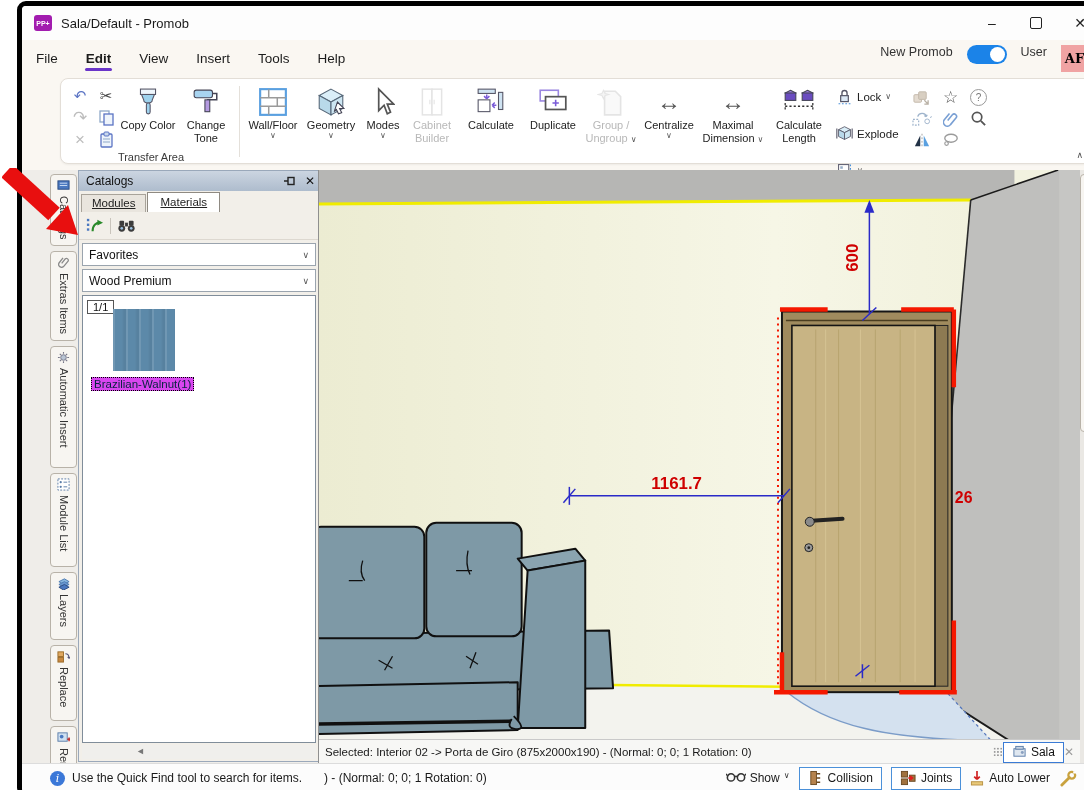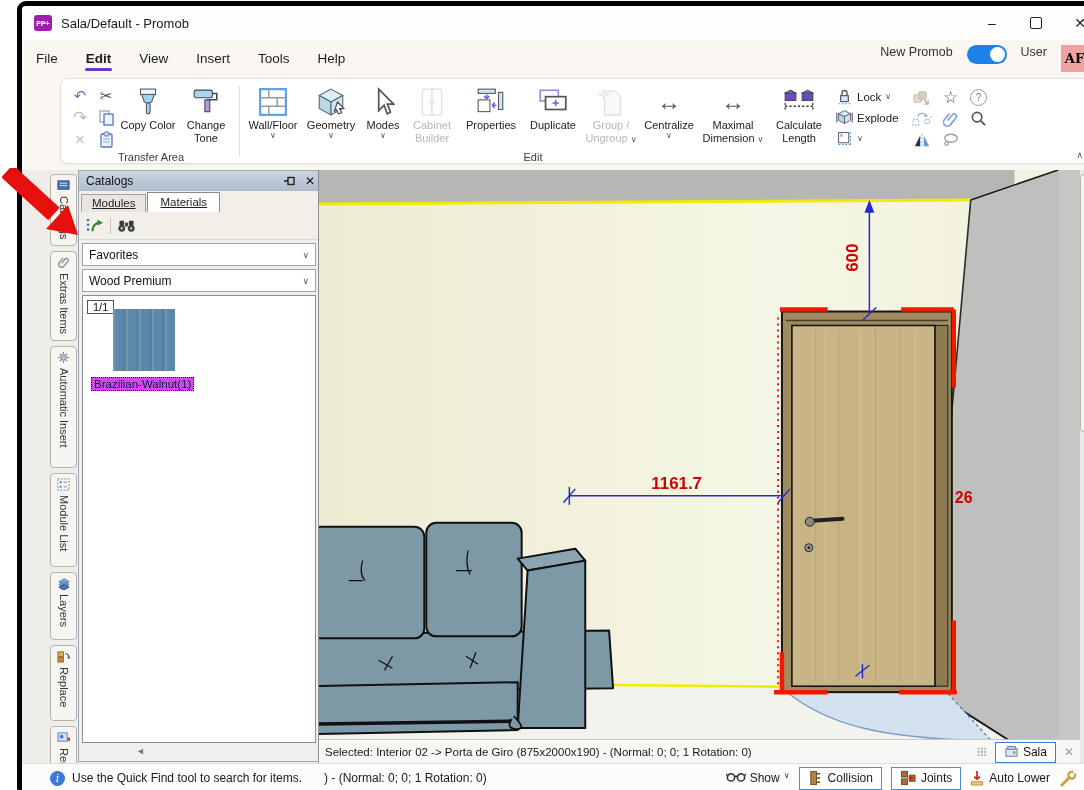--- a/index.html
+++ b/index.html
@@ -37,21 +37,21 @@
   .sgrid{display:grid;grid-template-columns:26px 26px;grid-auto-rows:22px;align-items:center;justify-items:center;margin-top:2px;}
   .sgi{font-size:15px;line-height:1;}
   .c-undo{color:#5b74c4;} .c-cut{color:#4a4a4a;} .c-dis{color:#bdbdbd;font-size:17px;}
   .rbtn{width:58px;display:flex;flex-direction:column;align-items:center;font-size:11px;color:#222;
     text-align:center;line-height:1.15;padding-top:3px;}
   .rbtn .icn{height:34px;display:flex;align-items:center;justify-content:center;}
   .rbtn.disabled{color:#b8b8b8;}
   .rbtn.disabled svg{opacity:.45;filter:grayscale(1);}
   .chev{font-size:8px;color:#555;line-height:1;}
   .lblwrap{display:inline;}
-  .lockcol{display:flex;flex-direction:column;gap:4px;font-size:11.5px;color:#222;margin:6px 4px 0 6px;}
+  .lockcol{display:flex;flex-direction:column;gap:20px;font-size:11.5px;color:#222;margin:6px 4px 0 6px;}
   .lockrow{display:flex;align-items:center;gap:4px;height:17px;}
   .minigrid{display:grid;grid-template-columns:30px 28px 28px;grid-auto-rows:21px;align-items:center;
     justify-items:center;margin-top:5px;margin-left:4px;}
   .mgi{font-size:15px;color:#4a4a4a;line-height:1;}
   .helpcirc{width:15px;height:15px;border:1.4px solid #999;border-radius:50%;font-size:10px;color:#777;
     display:flex;align-items:center;justify-content:center;}
   .collapse{position:absolute;right:12px;bottom:3px;font-size:9px;color:#555;}
   
   .main{position:absolute;left:0;top:164px;right:0;bottom:28px;background:#efede9;}
   .left-strip{position:absolute;left:28px;top:4px;width:27px;bottom:0;display:flex;flex-direction:column;gap:5px;}
@@ -79,21 +79,21 @@
     background-image:linear-gradient(90deg,rgba(255,255,255,.12) 2px,transparent 2px,transparent 9px,rgba(0,0,0,.06) 11px);background-size:13px 100%;}
   .matlabel{position:absolute;left:8px;top:81px;background:#d946ef;border:1px dotted #000;color:#06233f;
     font-size:11.5px;padding:0 2px;}
   .cat-scroll{height:14px;margin:2px 3px 2px;background:#f0efec;position:relative;}
   .cat-scroll .sarr{position:absolute;left:54px;top:1px;font-size:9px;color:#777;}
   
   .viewport{position:absolute;left:296px;top:0;right:22px;bottom:0;border-left:1px solid #8f8f8f;background:#f2f2e0;}
   .scene{position:absolute;left:0;top:0;width:100%;height:calc(100% - 24px);display:block;}
   .vp-status{position:absolute;left:0;right:0;bottom:0;height:24px;background:#f7f7f5;border-top:1px solid #c9c9c9;
     display:flex;align-items:center;font-size:11.5px;color:#1a1a1a;padding-left:6px;}
-  .vp-right{margin-left:auto;display:flex;align-items:center;gap:8px;padding-right:6px;}
+  .vp-right{margin-left:auto;display:flex;align-items:center;padding-right:6px;}
   .grip{width:10px;height:10px;background-image:radial-gradient(#9a9a9a 1px,transparent 1.3px);background-size:3.3px 3.3px;}
   .sala-btn{display:flex;align-items:center;gap:4px;border:1px solid #3a7bd5;background:#fff;height:19px;
     padding:0 8px;font-size:12px;color:#111;}
   .vp-close{color:#9a9a9a;font-size:12px;}
   
   .right-strip{position:absolute;right:0;top:0;width:22px;bottom:0;background:#eae8e4;}
   .right-strip .vtab{width:21px;height:252px;margin-top:4px;border-radius:4px;}
   
   .statusbar{position:absolute;left:0;right:0;bottom:0;height:28px;background:#fcfcfc;border-top:1px solid #dcdcdc;
     font-size:12px;color:#1a1a1a;}
@@ -239,21 +239,21 @@
           <div class="rbtn" style="width:66px">
             <span class="icn">
                 <svg width="30" height="30" viewBox="0 0 28 28">
                   <rect x="2" y="2" width="16" height="4" fill="#cfe3f2" stroke="#556"></rect>
                   <path d="M10 7v4m0 0l-2.5-2.5M10 11l2.5-2.5" stroke="#7a5bd8" stroke-width="1.4" fill="none"></path>
                   <rect x="2" y="12" width="11" height="11" fill="#fff" stroke="#556"></rect>
                   <rect x="21" y="5" width="4" height="16" fill="#cfe3f2" stroke="#556"></rect>
                   <path d="M19 17h-4m0 0l2.5-2.5M15 17l2.5 2.5" stroke="#7a5bd8" stroke-width="1.4" fill="none"></path>
                 </svg>
               </span>
-            <span class="lbl">Properties</span>
+            <span class="lbl">Calculate</span>
           </div>
           <div class="rbtn">
             <span class="icn">
                 <svg width="32" height="30" viewBox="0 0 30 28">
                   <rect x="3" y="3" width="17" height="10" fill="none" stroke="#9a86e0" stroke-width="1.5"></rect>
                   <rect x="8" y="9" width="19" height="12" fill="#fff" stroke="#555" stroke-width="1.6"></rect>
                   <path d="M17.5 12v6M14.5 15h6" stroke="#7a5bd8" stroke-width="1.5"></path>
                 </svg>
               </span>
             <span class="lbl">Duplicate</span>

